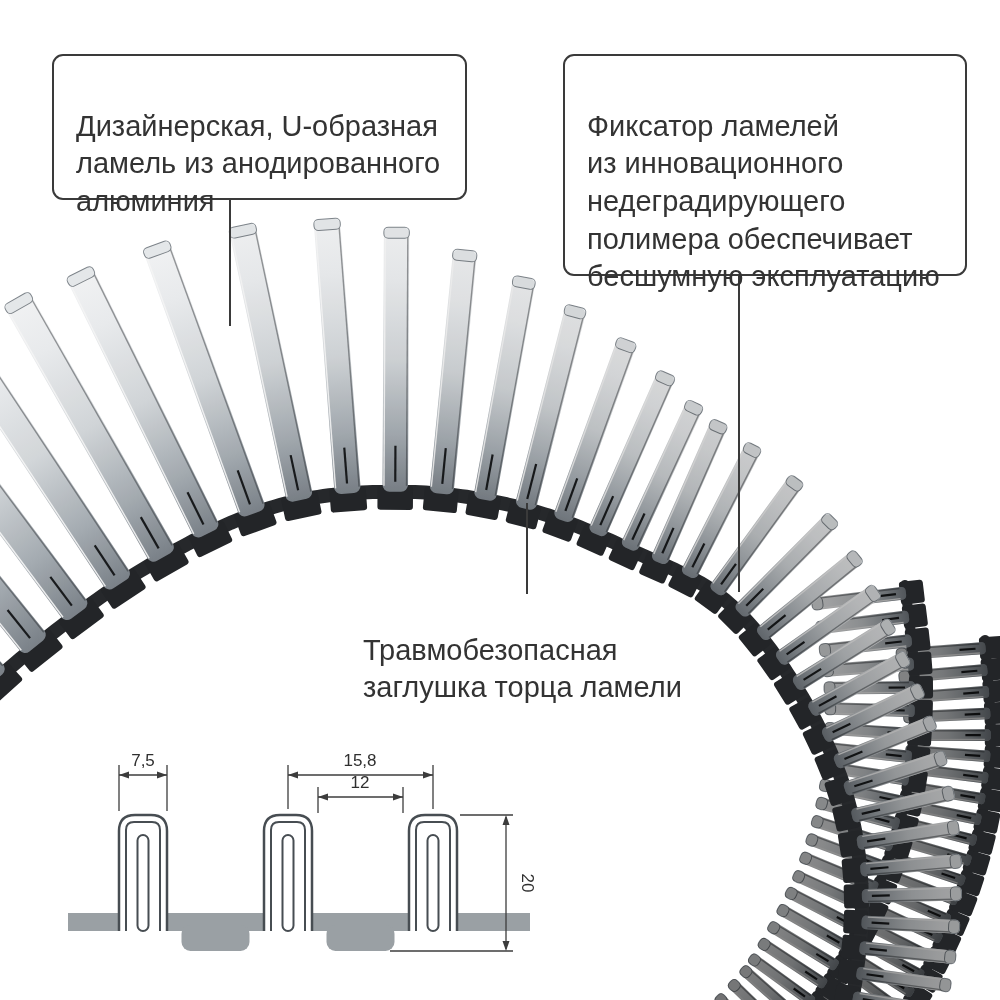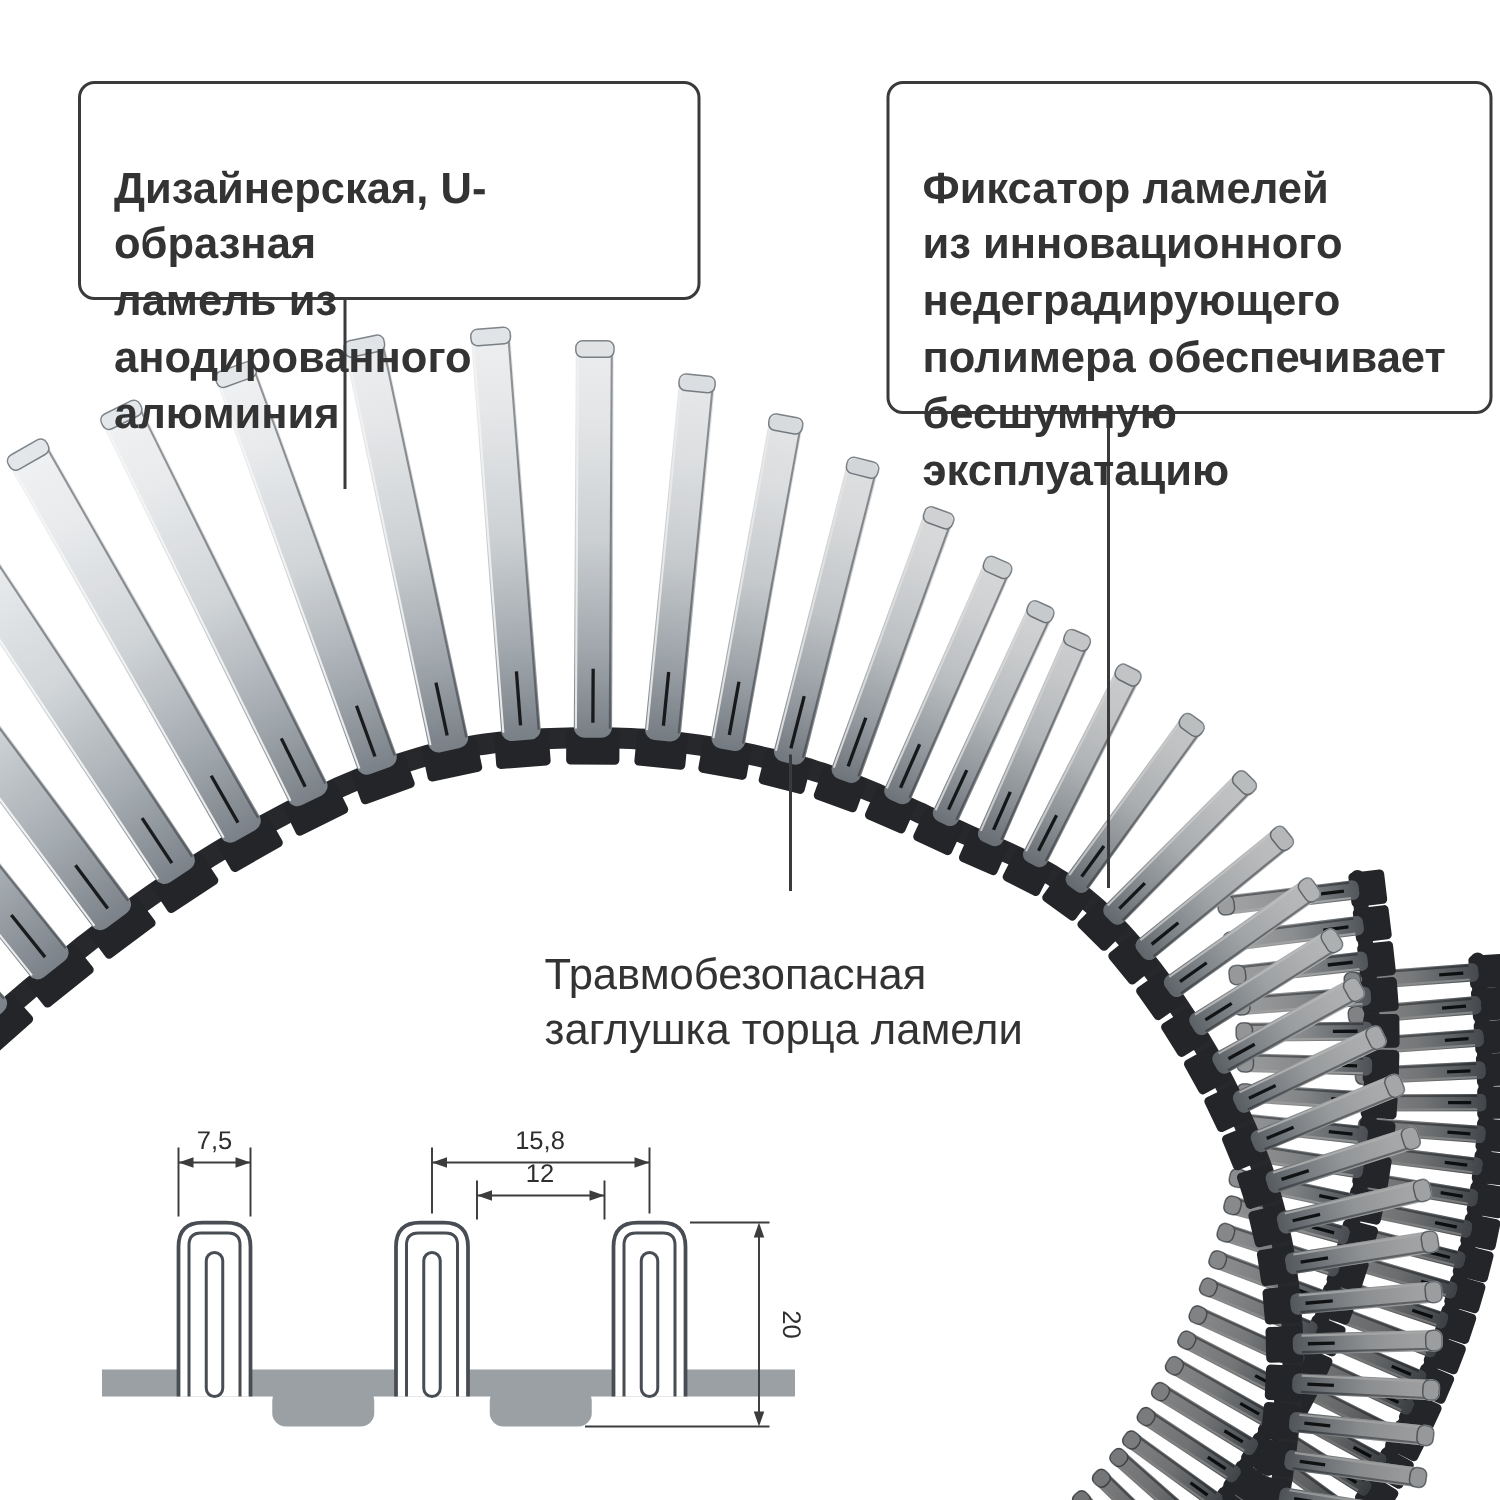--- a/index.html
+++ b/index.html
@@ -6,21 +6,20 @@
   .page{
     position:relative;width:1000px;height:1000px;background:#ffffff;
     overflow:hidden;font-family:"Liberation Sans","DejaVu Sans",sans-serif;color:#333;
   }
   .illustration{position:absolute;left:0;top:0;z-index:1;}
   .callout{
     position:absolute;z-index:3;box-sizing:border-box;
     border:2.5px solid #3a3a3a;border-radius:11px;background:#fff;
     padding:14px 22px;font-size:29px;line-height:1.3;color:#333;
     white-space:pre-line;
-    font-weight:bold;
   }
   .plain-label{
     position:absolute;z-index:3;font-size:29px;line-height:1.3;color:#333;
     white-space:pre-line;
     margin-left:28px;
   }
   .leader{position:absolute;width:2px;background:#3a3a3a;z-index:2;}
   .techsvg{position:absolute;z-index:2;}
   .dim-text{font-family:"Liberation Sans","DejaVu Sans",sans-serif;font-size:17px;fill:#2f2f2f;}
 </style>
@@ -802,21 +801,21 @@
       </g>
   </svg>
 
   <div class="callout" style="left:52px;top:54px;width:415px;height:146px;">
     <span>Дизайнерская, U-образная
 ламель из анодированного
 алюминия</span>
   </div>
   <div class="leader" style="left:229px;top:200px;height:126px;"></div>
 
-  <div class="callout" style="left:563px;top:54px;width:404px;height:222px;margin-left:28px;">
+  <div class="callout" style="left:563px;top:54px;width:404px;height:222px;">
     <span>Фиксатор ламелей
 из инновационного
 недеградирующего
 полимера обеспечивает
 бесшумную эксплуатацию</span>
   </div>
   <div class="leader" style="left:738px;top:276px;height:316px;"></div>
 
   <div class="plain-label" style="left:335px;top:594px;width:380px;">
     <span>Травмобезопасная

